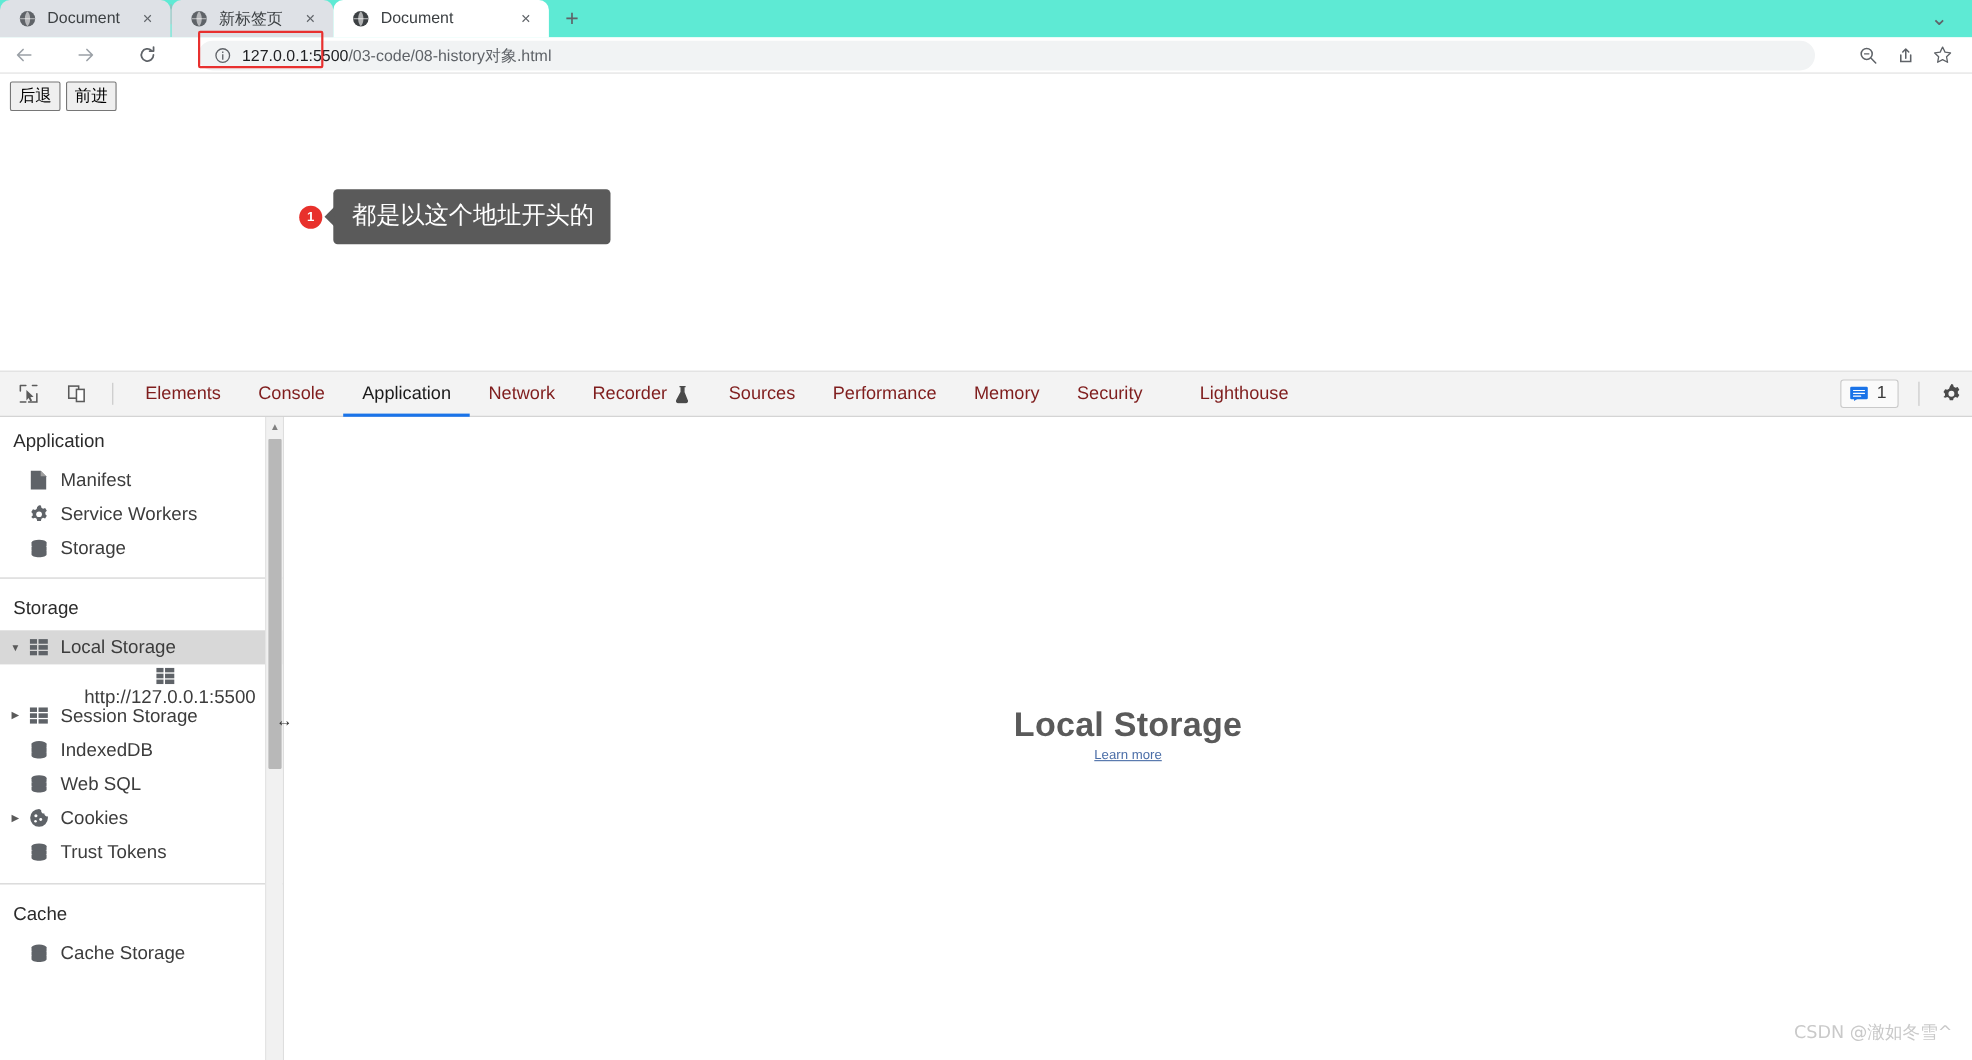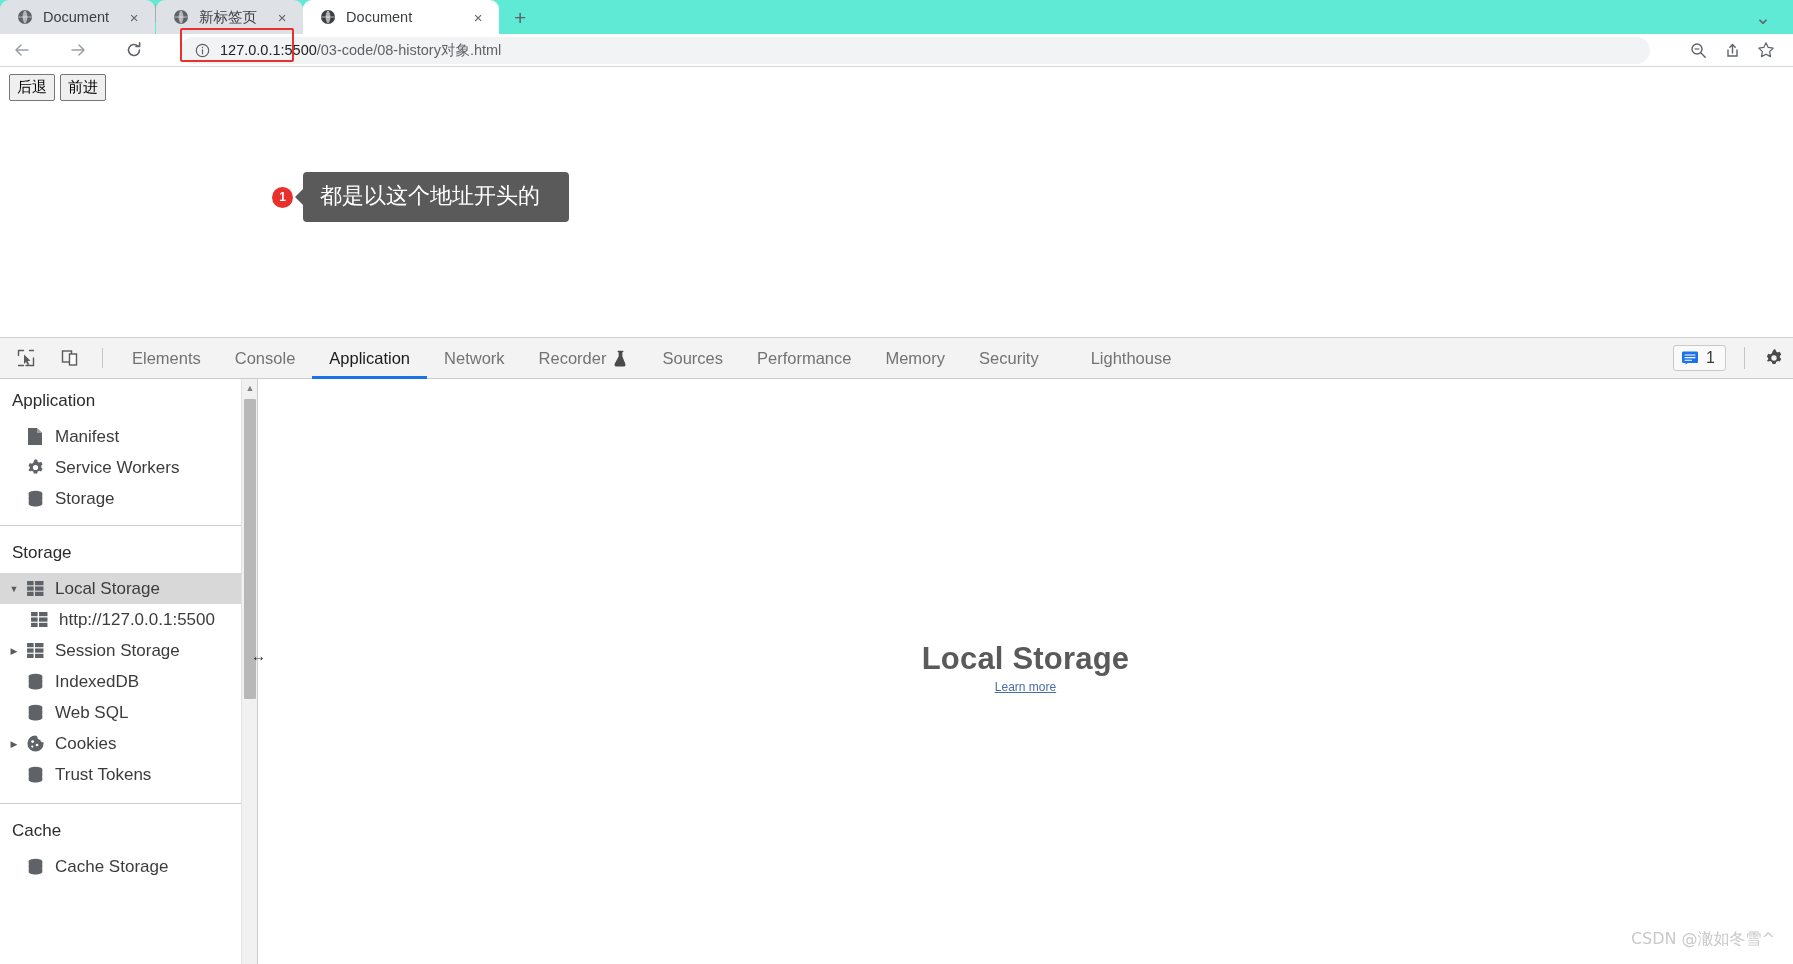--- a/index.html
+++ b/index.html
@@ -118,21 +118,21 @@
     background: #e8312c; color: #fff;
     font-size: 12px; font-weight: bold;
     display: flex; align-items: center; justify-content: center;
     flex: 0 0 auto;
   }
   .anno-bubble {
     position: relative;
     background: #5a5a5a; color: #ffffff;
     font-family: "DejaVu Sans", sans-serif;
     font-size: 22px;
-    padding: 9px 29px 11px 17px;
+    padding: 9px 15px 11px 17px;
     border-radius: 4px;
     margin-left: 10px;
     white-space: nowrap;
   }
   .anno-bubble::before {
     content: ""; position: absolute; left: -8px; top: 50%;
     transform: translateY(-50%);
     border-top: 9px solid transparent;
     border-bottom: 9px solid transparent;
     border-right: 9px solid #5a5a5a;
@@ -153,21 +153,21 @@
   .dt-tool-icon {
     width: 36px; height: 36px; margin-left: 8px;
     display: inline-flex; align-items: center; justify-content: center;
     color: #5a5a5a;
   }
   .dt-vsep { width: 1px; height: 20px; background: #c6c6c6; margin: 0 12px 0 14px; }
   .dt-tab {
     position: relative;
     height: 41px; padding: 0 17px;
     display: flex; align-items: center; gap: 7px;
-    font-size: 16.5px; color: #737373;
+    font-size: 16.5px; color: #7f1d1d;
     white-space: nowrap;
   }
   .dt-tab.active { color: #1a1a1a; }
   .dt-tab.active::after {
     content: ""; position: absolute; left: 0; right: 0; bottom: 0;
     height: 3px; background: #1a73e8;
   }
   .dt-spacer { flex: 1 1 auto; }
   .dt-console-badge {
     display: flex; align-items: center; gap: 7px;
@@ -211,21 +211,21 @@
     font-size: 17px; color: #2b2b2b;
     padding: 12px 0 10px 12px;
   }
   .sb-item {
     display: flex; align-items: center;
     height: 31px;
     padding-left: 24px;
     font-size: 17px; color: #3c3c3c;
   }
   .sb-item.selected { background: #d8d8d8; color: #3c3c3c; }
-  .sb-item.indent1 { padding-left: 28px; }
+  .sb-item.indent1 { padding-left: 52px; flex-direction: column; }
   .sb-arrow {
     width: 14px; flex: 0 0 auto; margin-left: -17px; margin-right: 3px;
     font-size: 9px; color: #5a5a5a; display: inline-flex; justify-content: center;
   }
   .sb-arrow.hidden { visibility: hidden; }
   .sb-icon {
     width: 22px; height: 20px; flex: 0 0 auto; margin-right: 9px;
     display: inline-flex; align-items: center; justify-content: center;
   }
   .sb-divider { height: 1px; background: #cdcdcd; margin: 11px 0 0 0; }

